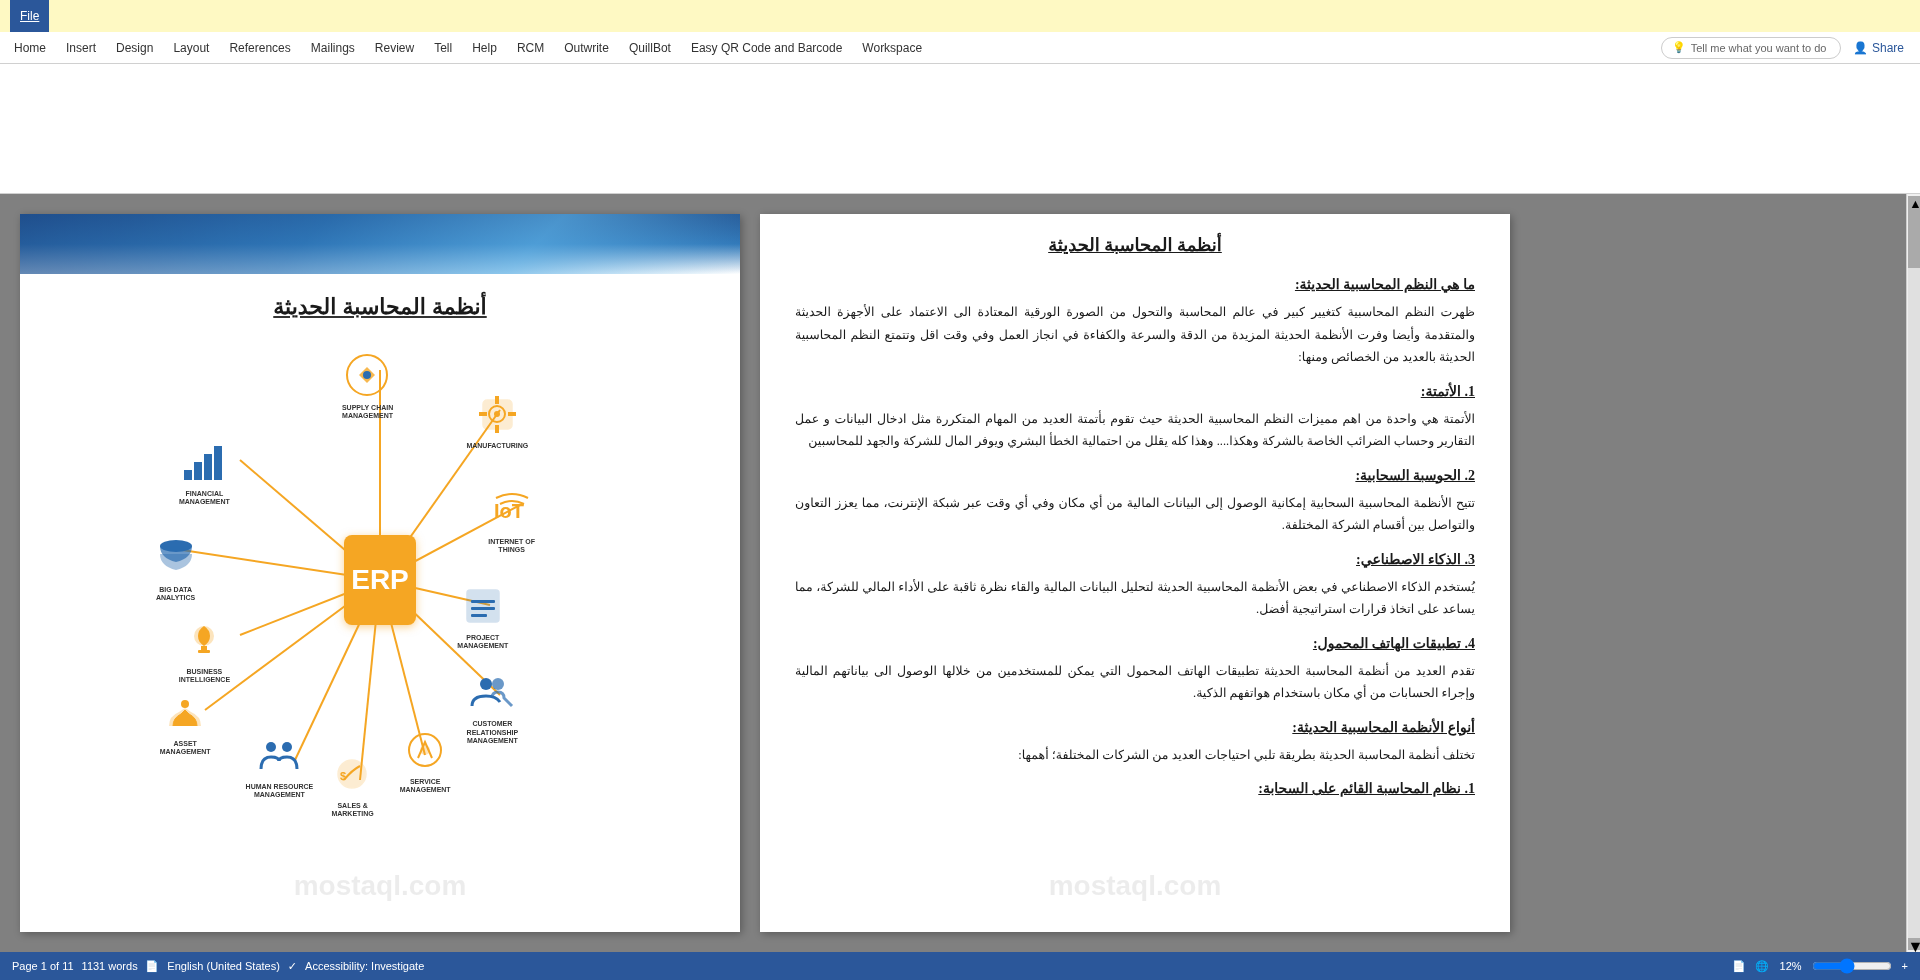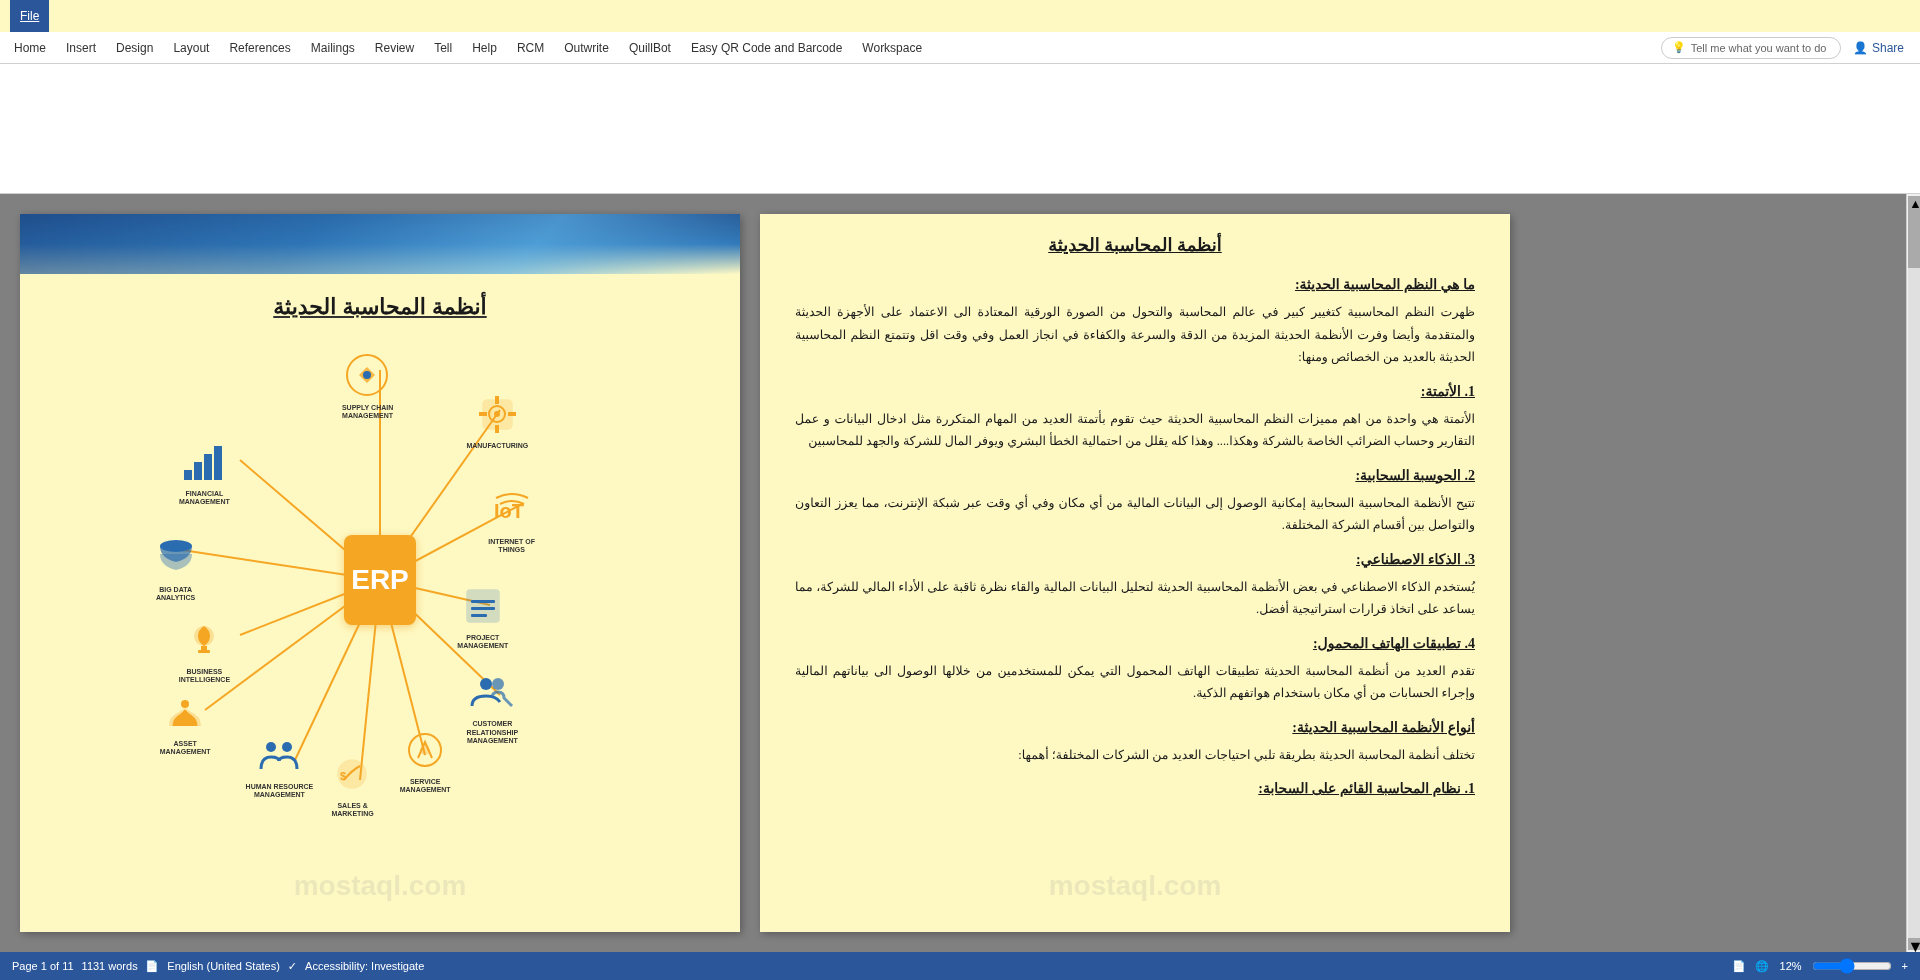--- a/index.html
+++ b/index.html
@@ -90,21 +90,21 @@
     
     .document-container {
       display: flex;
       gap: 20px;
       padding: 20px;
       overflow: hidden;
       flex: 1;
     }
 
     .page {
-      background: #fef9c3;
+      background: #ffffff;
       box-shadow: 2px 2px 8px rgba(0,0,0,0.3);
       position: relative;
       overflow: hidden;
     }
 
     .page-left {
       width: 720px;
       min-width: 720px;
       height: 100%;
     }

